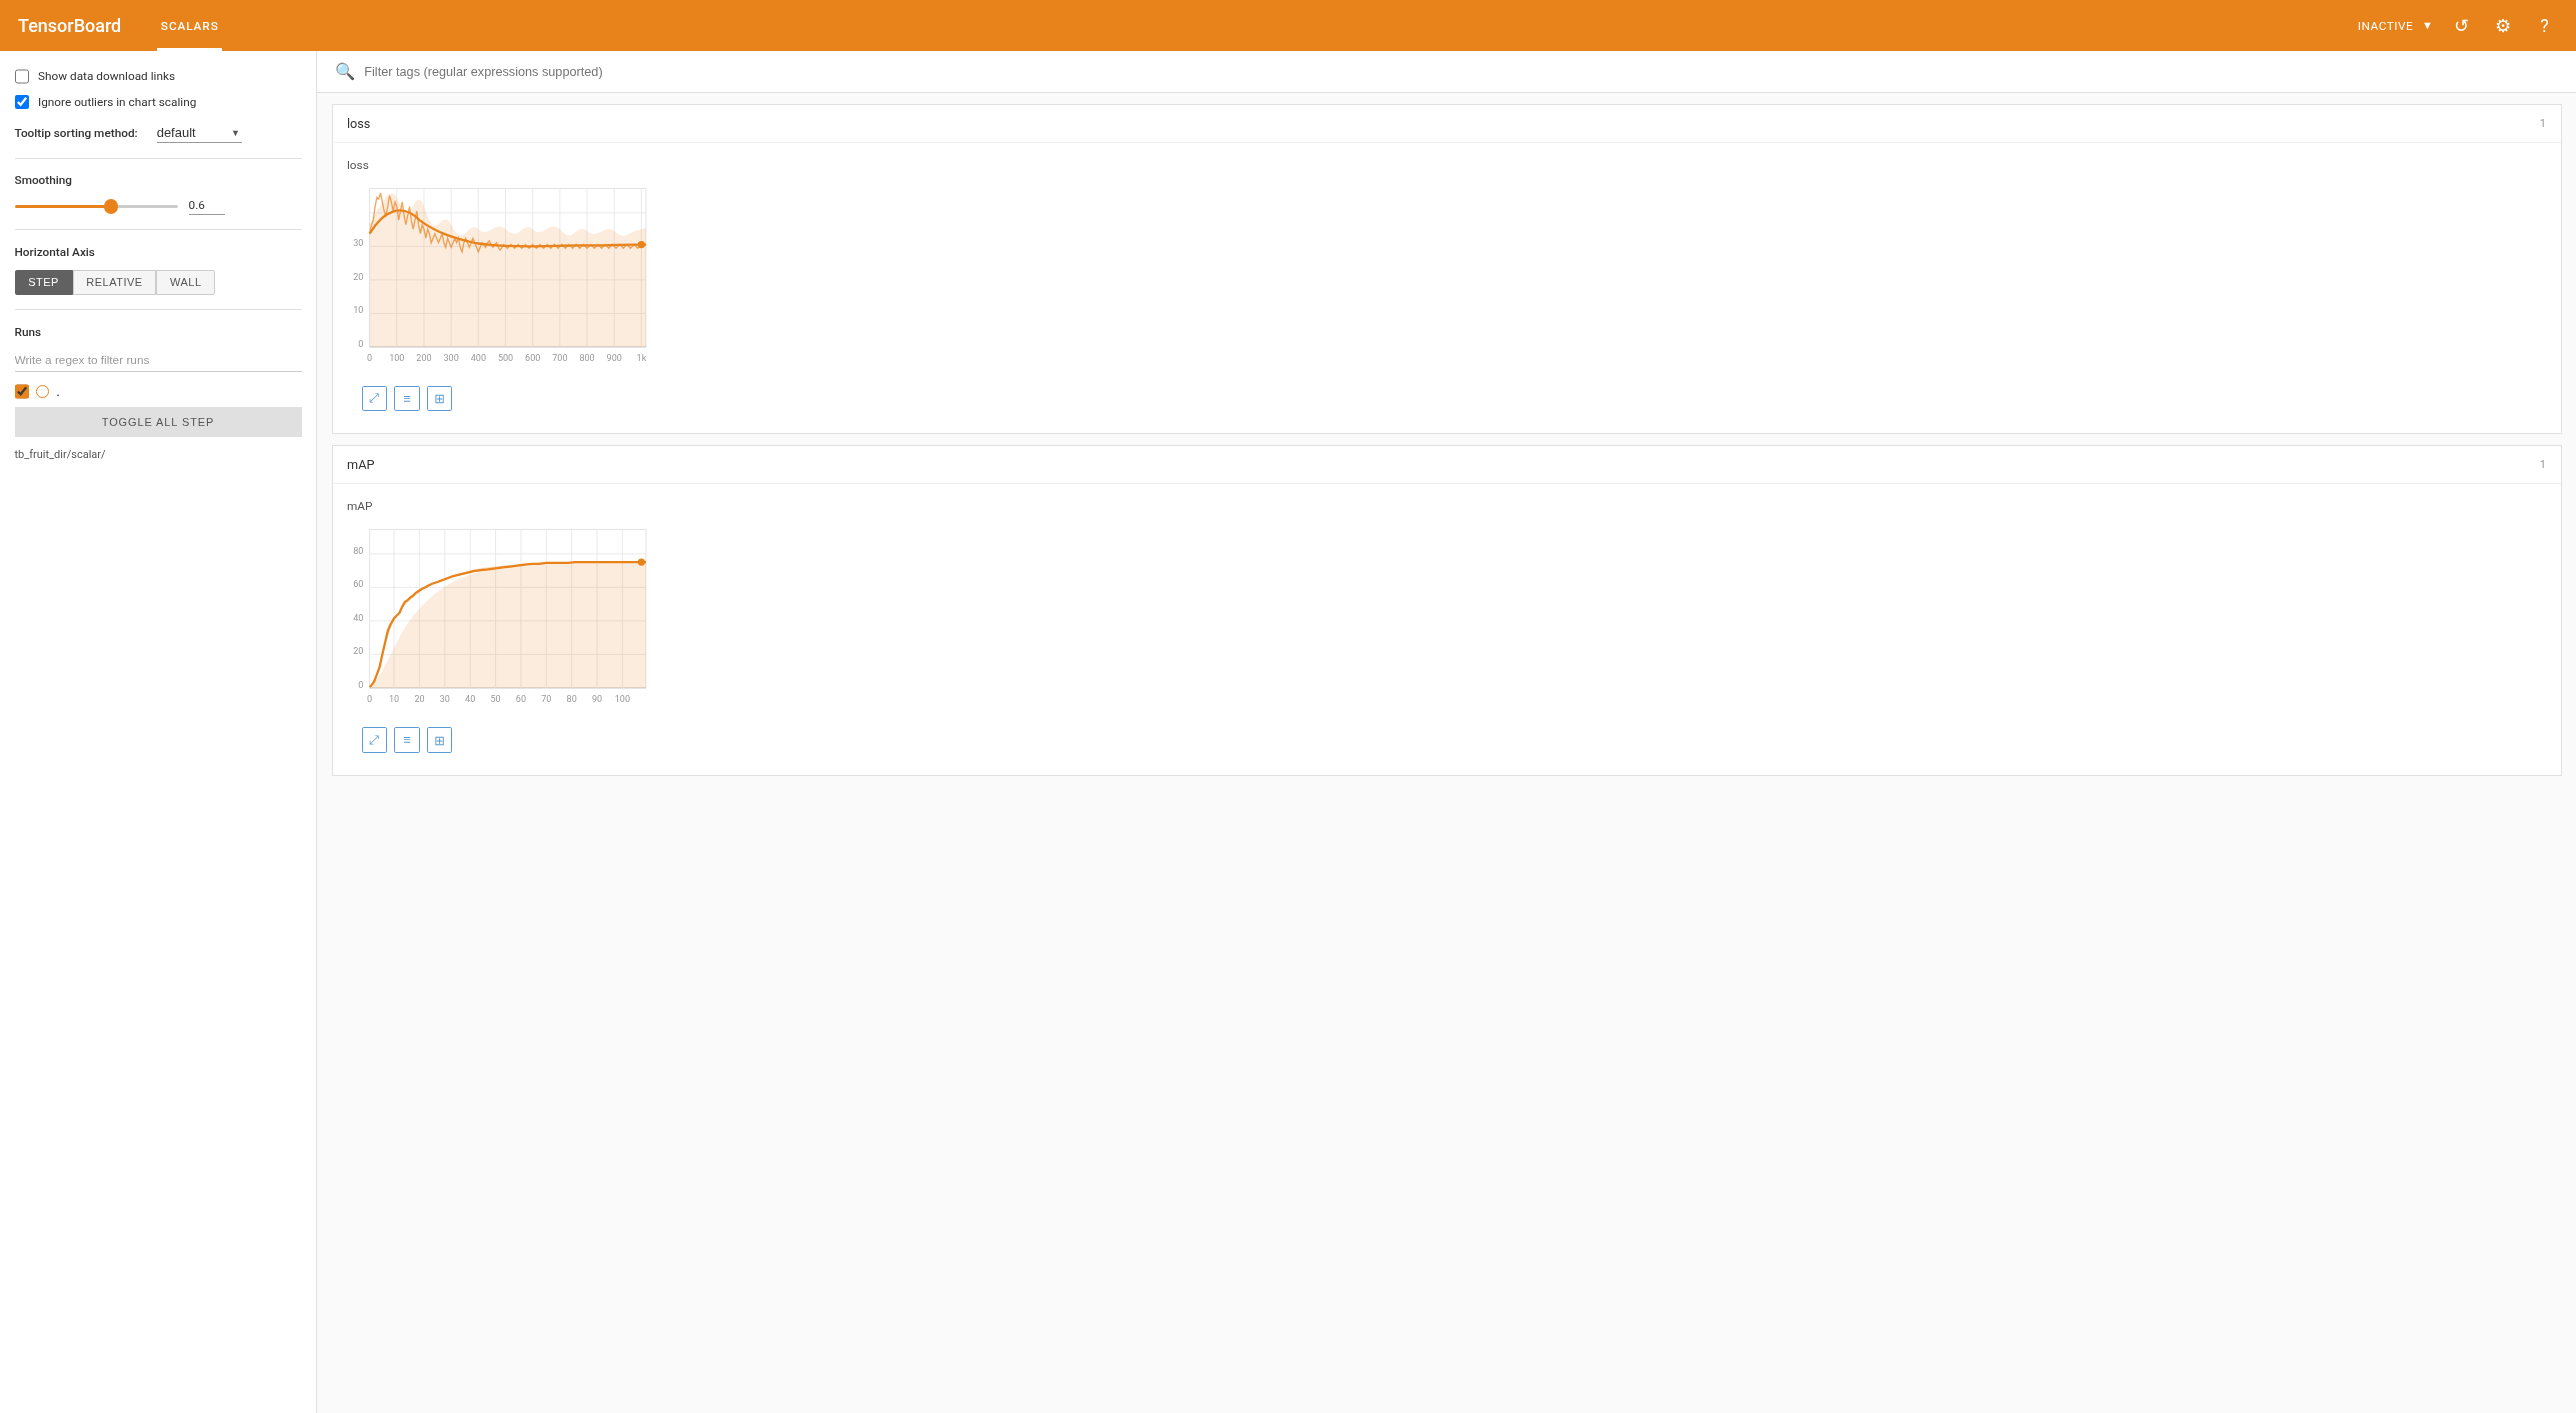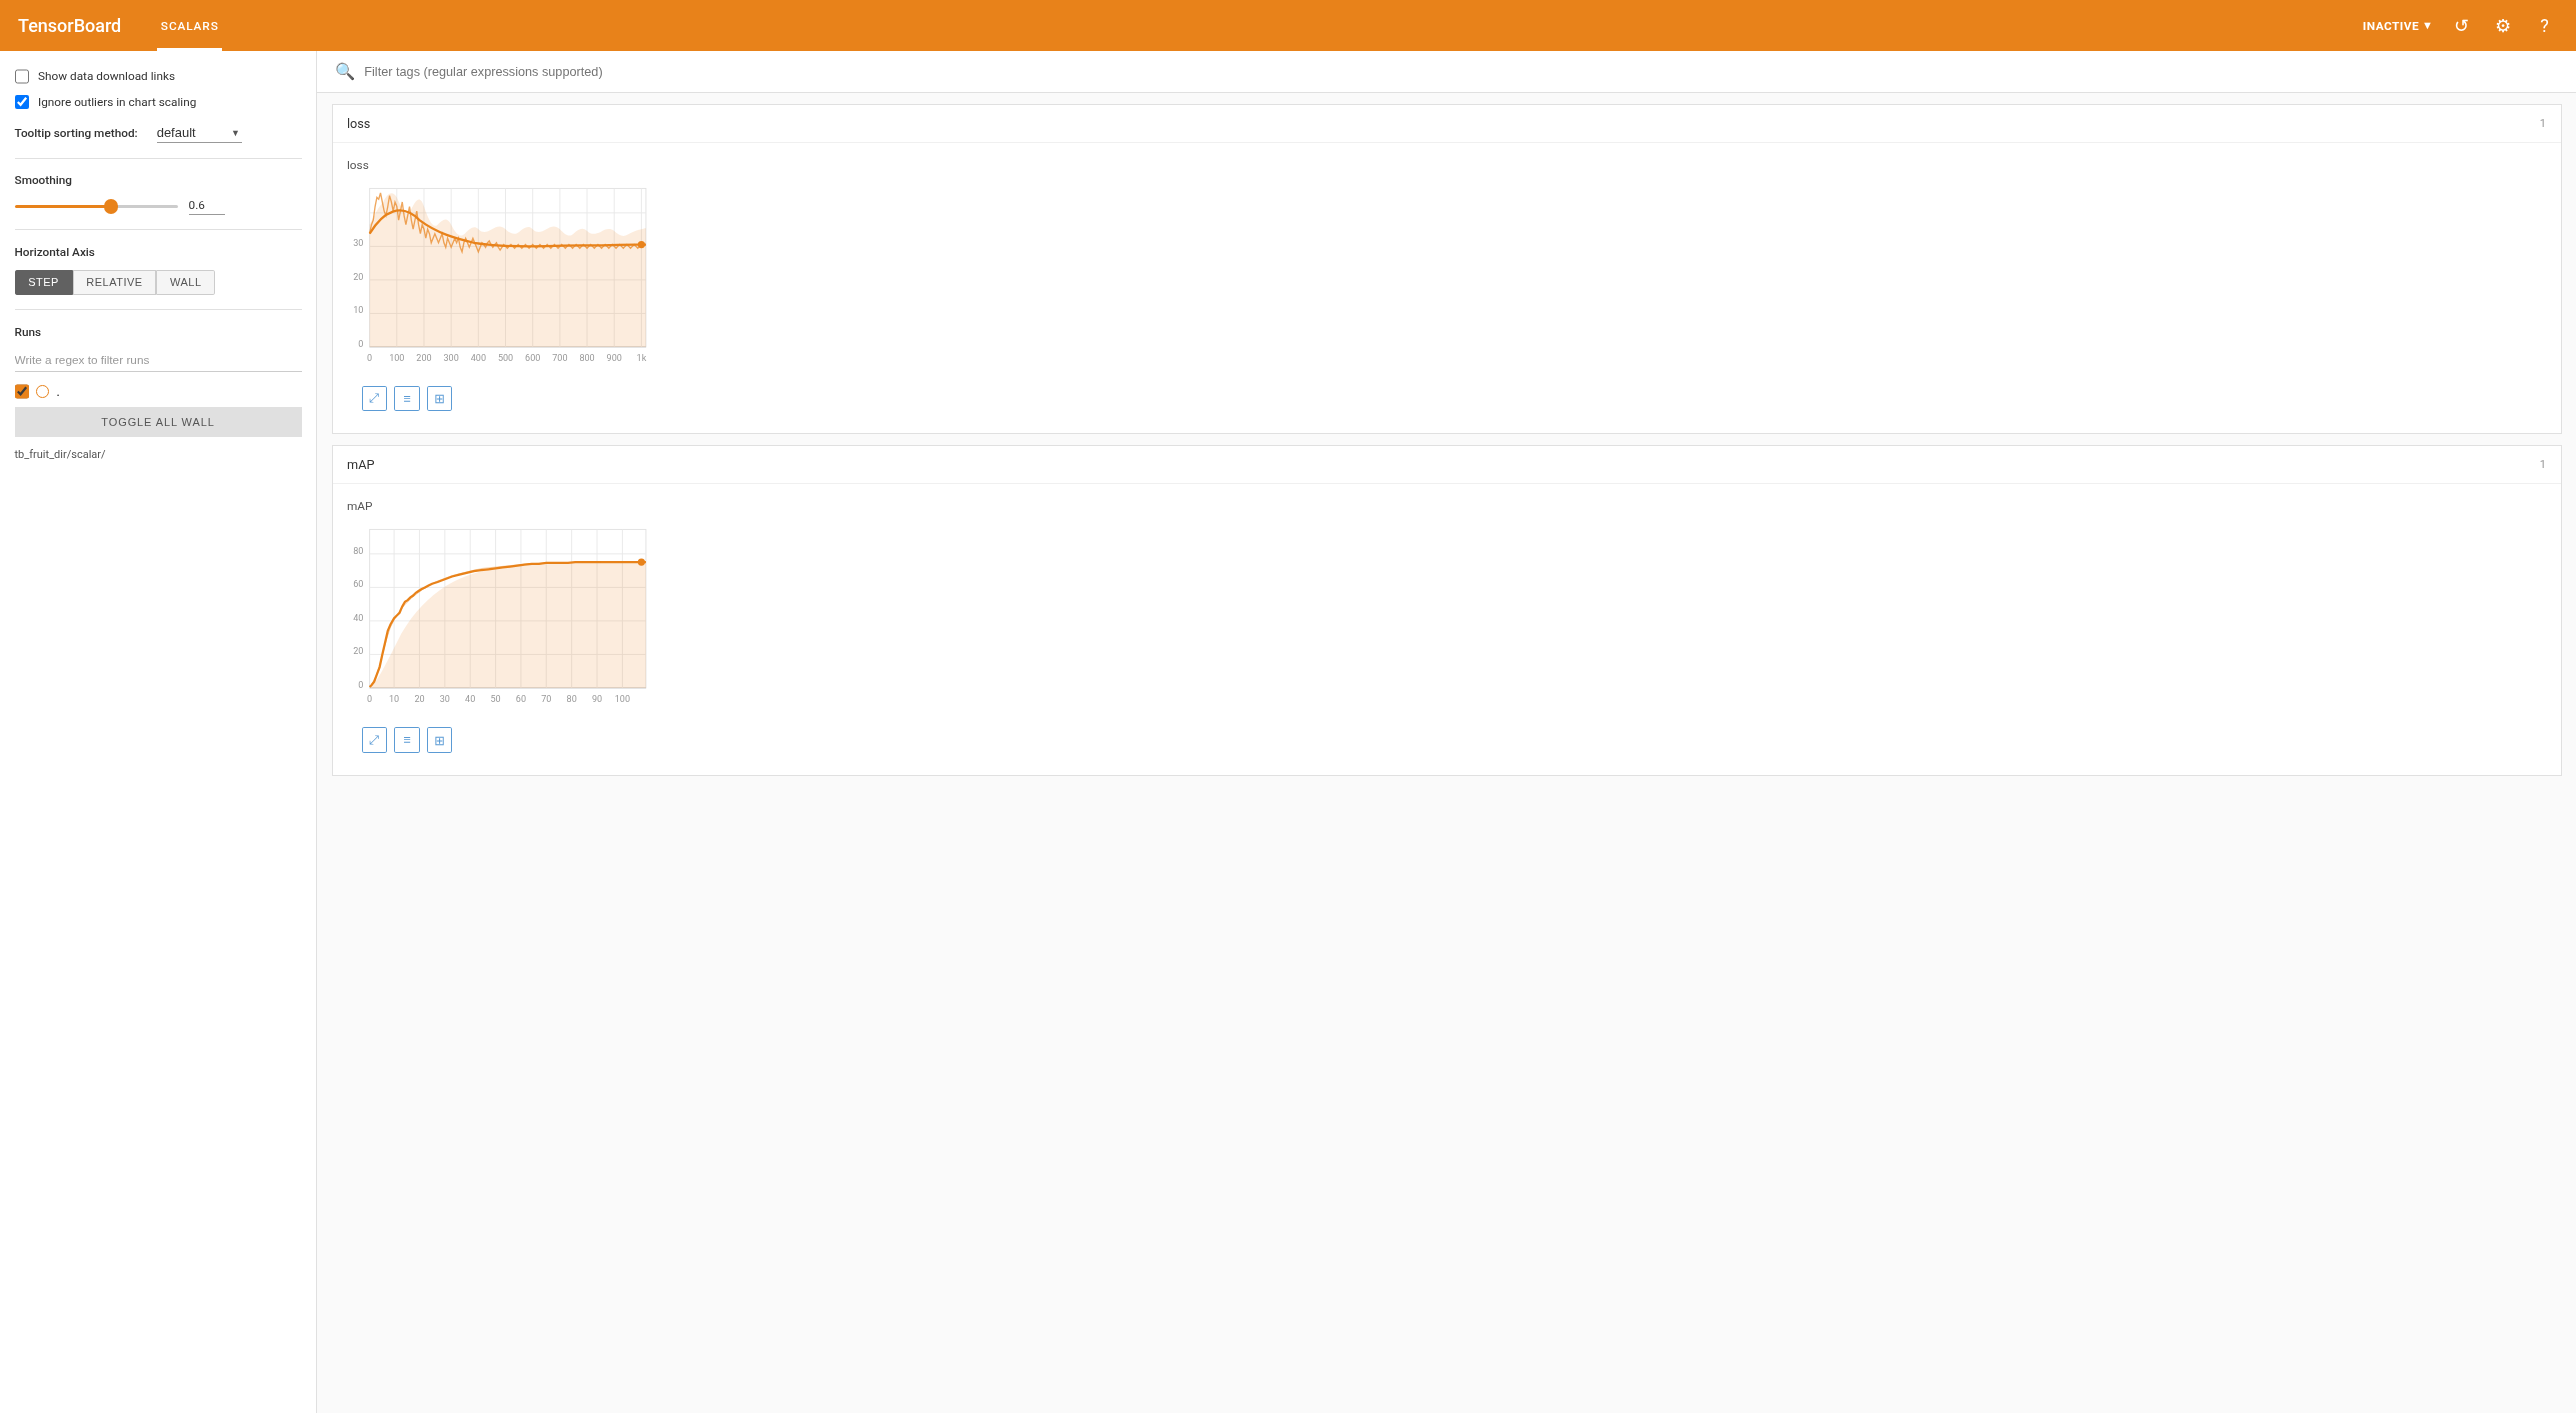--- a/index.html
+++ b/index.html
@@ -35,25 +35,24 @@
       bottom: 0;
       left: 0;
       right: 0;
       height: 2.7px;
       background: white;
     }
     .header-right { display: flex; align-items: center; gap: 14.5px; }
     .header-status {
       display: flex;
       align-items: center;
-      gap: 3px;
+      gap: 9px;
       color: white;
       font-size: 11.8px;
       letter-spacing: 0.5px;
-      font-weight: bold;
     }
     .header-icon {
       color: white;
       font-size: 18px;
       cursor: pointer;
       width: 27px;
       height: 27px;
       display: flex;
       align-items: center;
       justify-content: center;
@@ -358,21 +357,21 @@
     <div class="sidebar-section">
       <div class="runs-label">Runs</div>
       <input type="text" class="runs-filter" placeholder="Write a regex to filter runs" style="">
 
       <div class="run-item">
         <input type="checkbox" class="run-checkbox" checked="" style="">
         <div class="run-circle"></div>
         <span class="run-dot">.</span>
       </div>
 
-      <button class="toggle-all-btn">TOGGLE ALL WALL</button>
+      <button class="toggle-all-btn">TOGGLE ALL STEP</button>
 
       <div class="run-path">tb_fruit_dir/scalar/</div>
     </div>
 
   </div>
 
   <div class="main-content">
 
     <div class="filter-bar">
       <span class="filter-icon">🔍</span>

